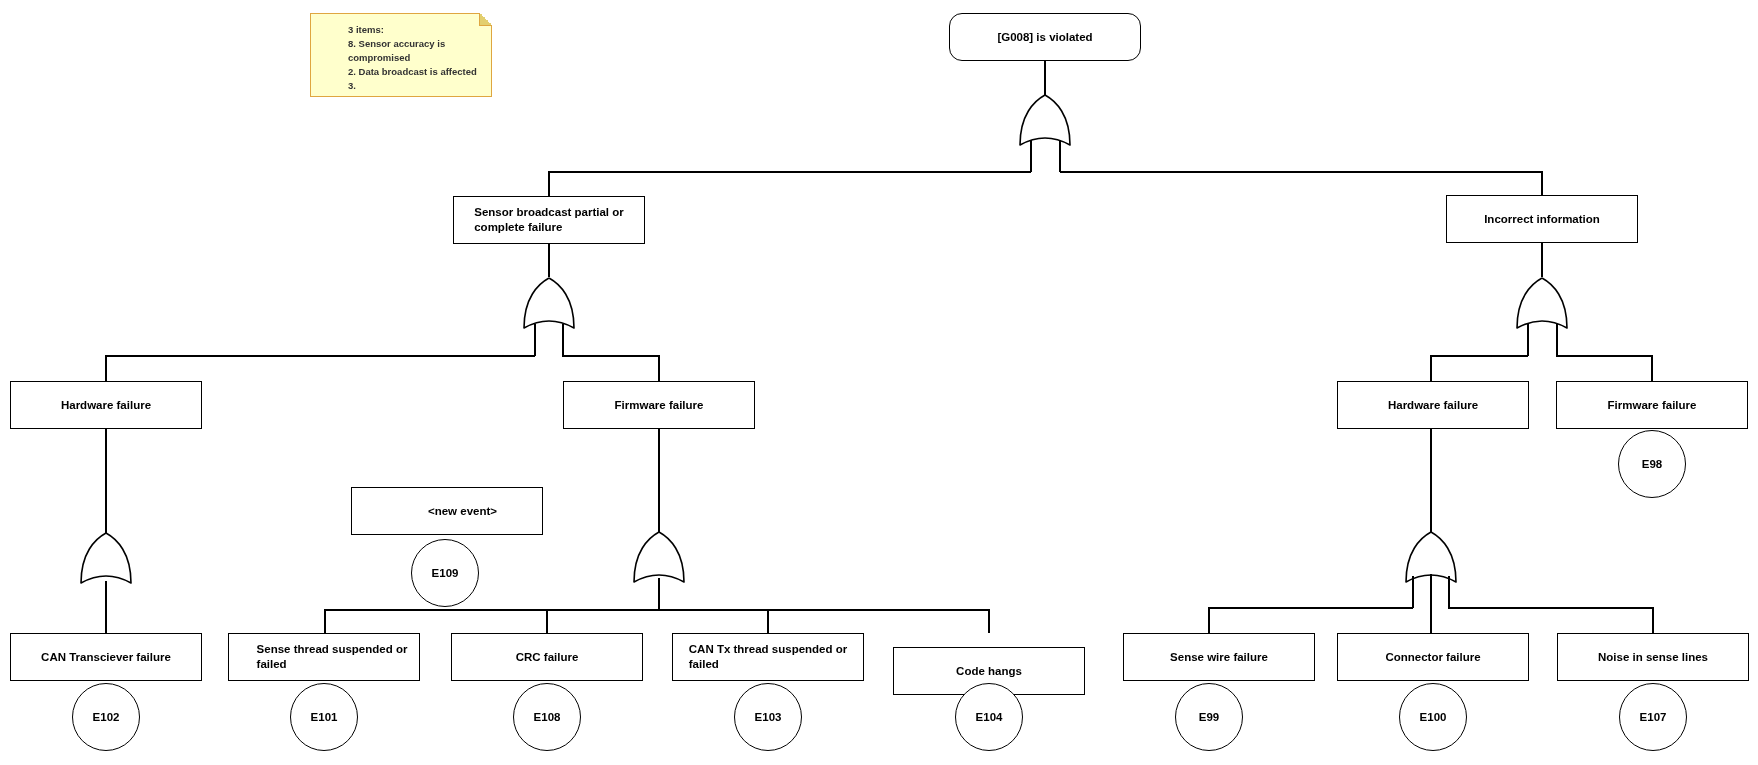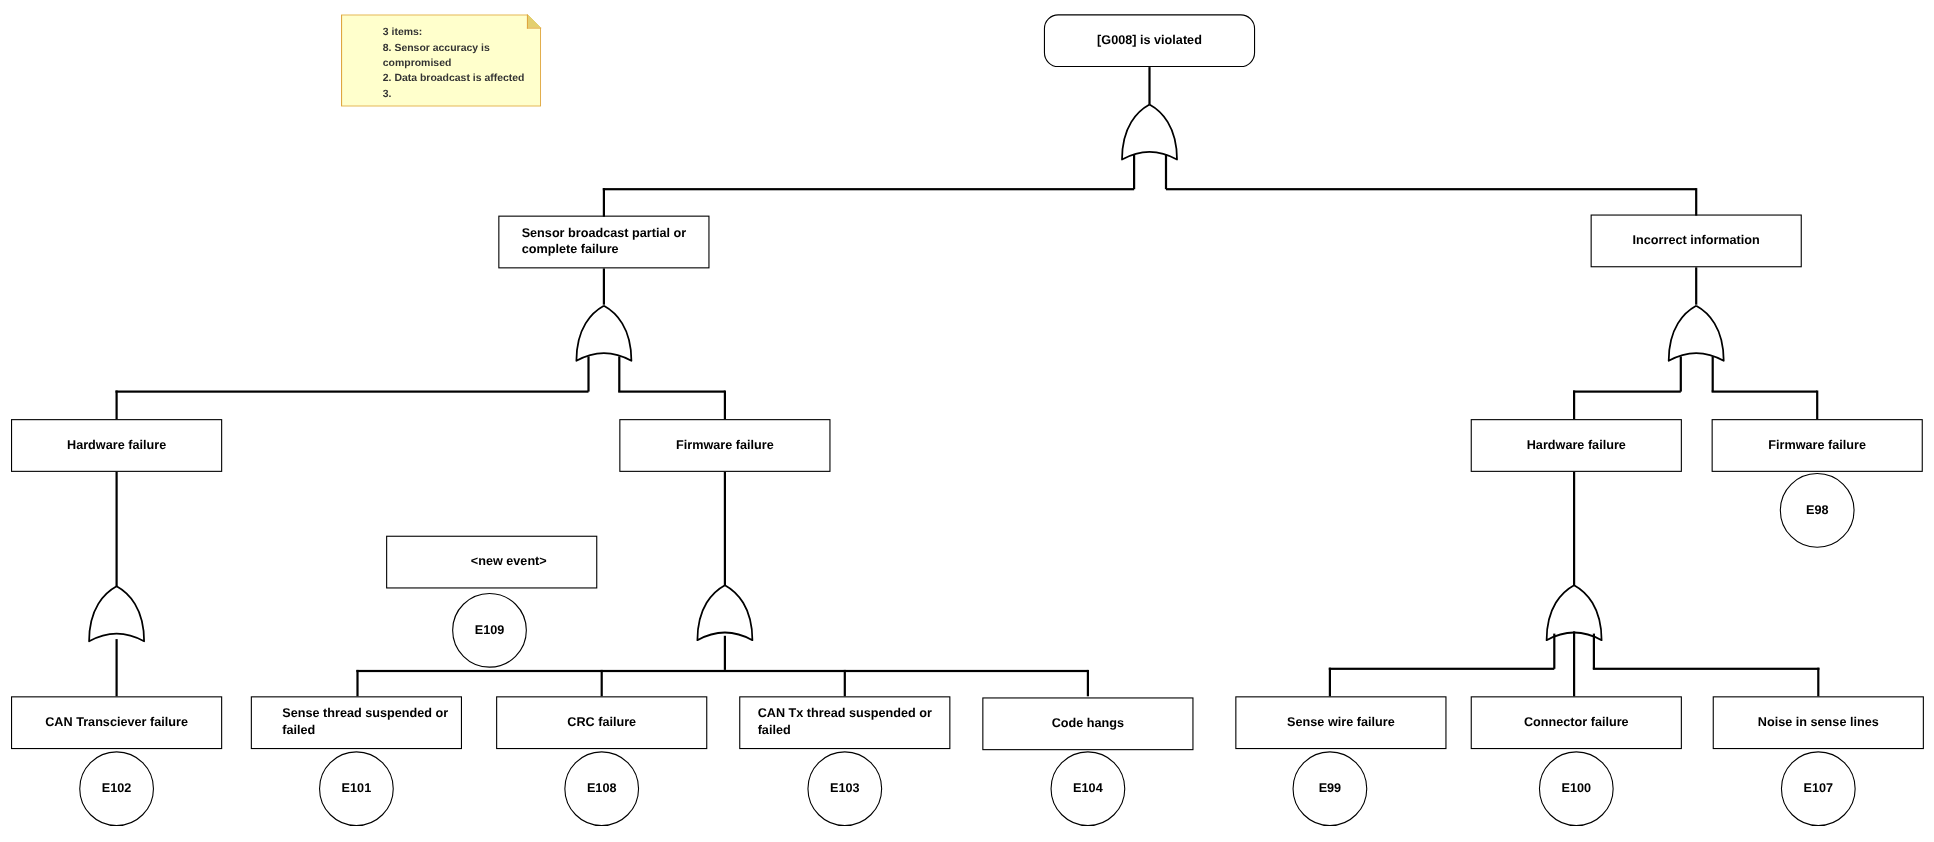--- a/index.html
+++ b/index.html
@@ -101,21 +101,21 @@
     <div class="lbl">
         <div>CRC failure</div>
       </div>
   </div>
   <div class="box" style="left:672px;top:633px;justify-content:center;">
     <div class="lbl left">
         <div>CAN Tx thread suspended or</div>
         <div>failed</div>
       </div>
   </div>
-  <div class="box" style="left:893px;top:634px;">
+  <div class="box" style="left:893px;top:647px;">
     <div class="lbl">
         <div>Code hangs</div>
       </div>
   </div>
   <div class="box" style="left:1123px;top:633px;">
     <div class="lbl">
         <div>Sense wire failure</div>
       </div>
   </div>
   <div class="box" style="left:1337px;top:633px;">

